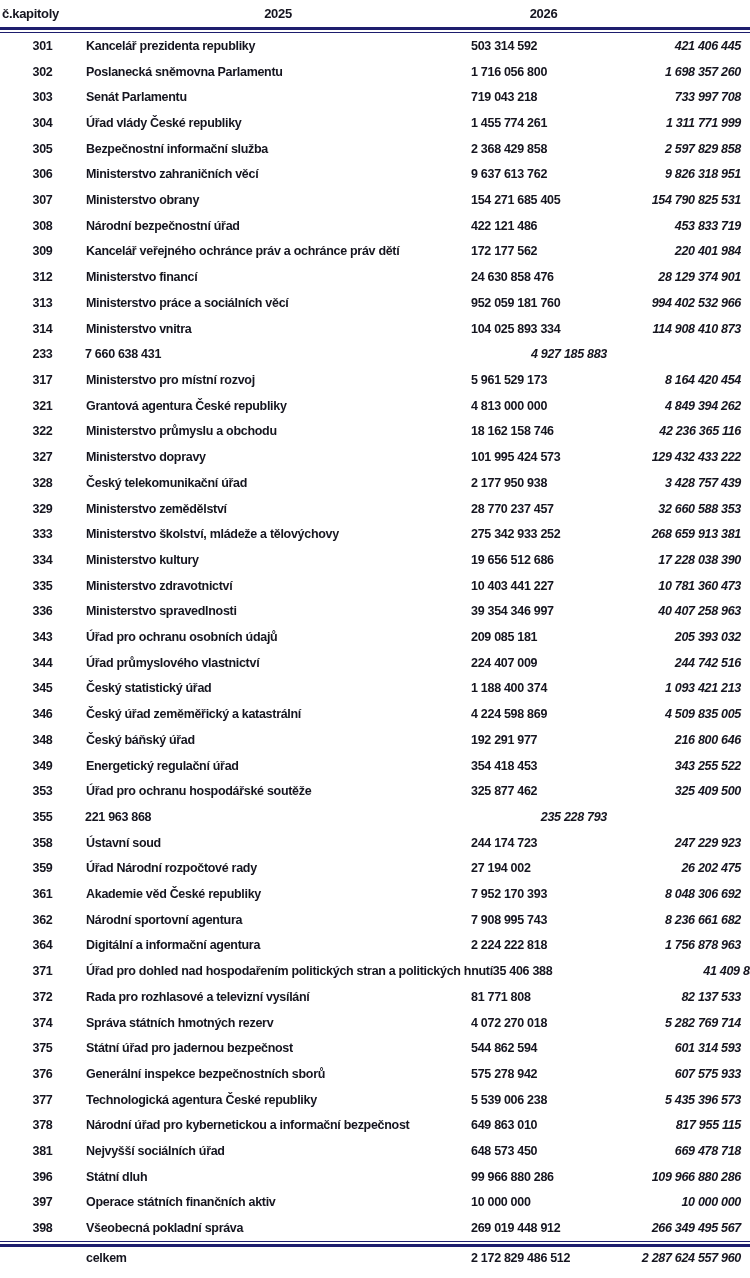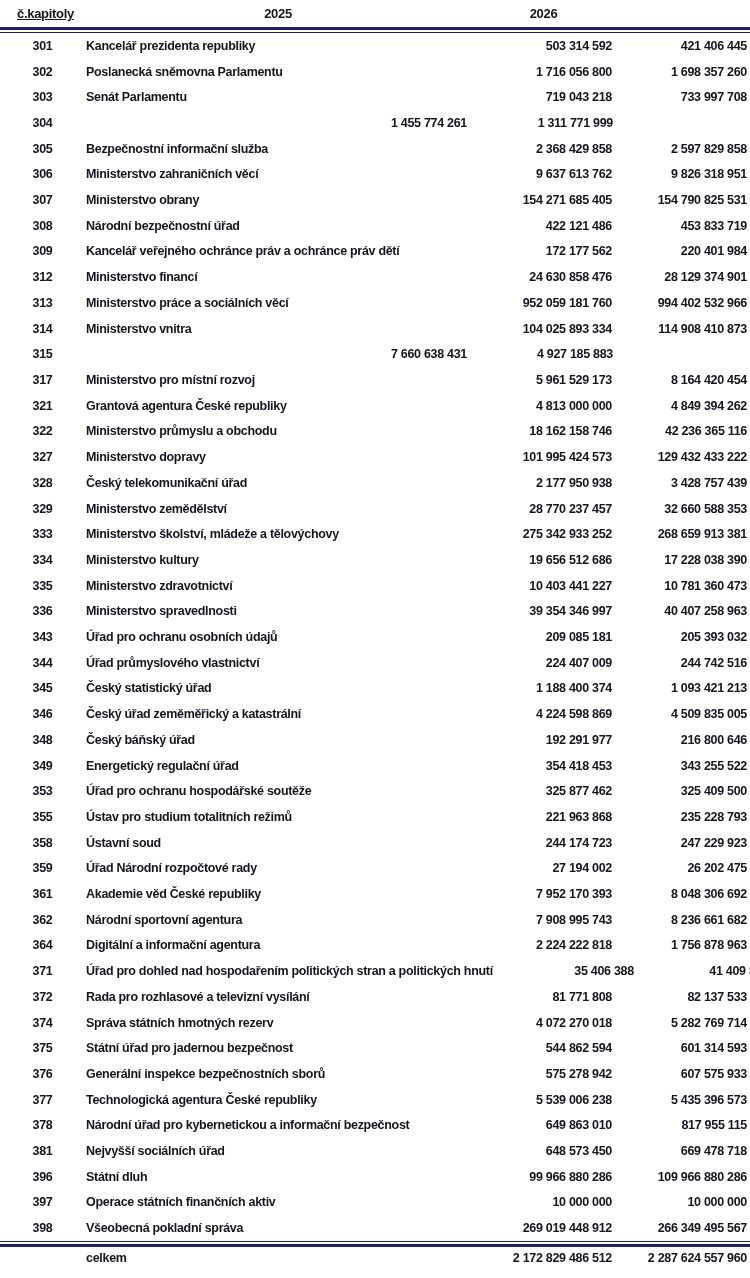--- a/index.html
+++ b/index.html
@@ -12,26 +12,26 @@
   .budget-table { width: 750px; height: 1278px; display: flex; flex-direction: column; }
 
   .grid-row {
     display: grid;
     grid-template-columns: 85px 1fr 145px 134px;
     align-items: center;
   }
   .cell { font-weight: 700; font-size: 12.5px; letter-spacing: -0.3px; white-space: nowrap; }
   .cell.num   { text-align: center; }
   .cell.name  { text-align: left; padding-left: 1px; }
-  .cell.val25 { text-align: right; padding-right: 4px; }
-  .cell.val26 { text-align: right; padding-right: 3px; }
+  .cell.val25 { padding-right: 4px; }
+  .cell.val26 { text-align: right; padding-right: 9px; font-style: italic; }
 
   .header-row { height: 27px; }
   .header-row .cell { font-size: 13px; }
-  .header-row .h-first { text-align: left; padding-left: 17px; text-decoration: underline; }
+  .header-row .h-first { text-align: left; padding-left: 2px; }
   .header-row .h-name  { text-align: center; }
   .header-row .h-year  { text-align: center; }
 
   .rule-top    { height: 2px; border-top: 3px solid #1e1e6e; border-bottom: 1px solid #1e1e6e; }
   .rule-bottom { height: 2px; border-top: 1px solid #1e1e6e; border-bottom: 3px solid #1e1e6e; }
 
   .table-body { height: 1208px; display: flex; flex-direction: column; }
   .table-body .grid-row { height: 25.7px; flex: 1 1 auto; }
 
   .footer-row { height: 21px; }
@@ -67,20 +67,21 @@
 
   <div class="grid-row">
     <div class="cell num">303</div>
     <div class="cell name">Senát Parlamentu</div>
     <div class="cell val25">719 043 218</div>
     <div class="cell val26">733 997 708</div>
   </div>
 
   <div class="grid-row">
     <div class="cell num">304</div>
+    <div class="cell name">Úřad vlády České republiky</div>
     <div class="cell val25">1 455 774 261</div>
     <div class="cell val26">1 311 771 999</div>
   </div>
 
   <div class="grid-row">
     <div class="cell num">305</div>
     <div class="cell name">Bezpečnostní informační služba</div>
     <div class="cell val25">2 368 429 858</div>
     <div class="cell val26">2 597 829 858</div>
   </div>
@@ -128,21 +129,21 @@
   </div>
 
   <div class="grid-row">
     <div class="cell num">314</div>
     <div class="cell name">Ministerstvo vnitra</div>
     <div class="cell val25">104 025 893 334</div>
     <div class="cell val26">114 908 410 873</div>
   </div>
 
   <div class="grid-row">
-    <div class="cell num">315</div>
+    <div class="cell num">233</div>
     <div class="cell val25">7 660 638 431</div>
     <div class="cell val26">4 927 185 883</div>
   </div>
 
   <div class="grid-row">
     <div class="cell num">317</div>
     <div class="cell name">Ministerstvo pro místní rozvoj</div>
     <div class="cell val25">5 961 529 173</div>
     <div class="cell val26">8 164 420 454</div>
   </div>
@@ -254,21 +255,20 @@
 
   <div class="grid-row">
     <div class="cell num">353</div>
     <div class="cell name">Úřad pro ochranu hospodářské soutěže</div>
     <div class="cell val25">325 877 462</div>
     <div class="cell val26">325 409 500</div>
   </div>
 
   <div class="grid-row">
     <div class="cell num">355</div>
-    <div class="cell name">Ústav pro studium totalitních režimů</div>
     <div class="cell val25">221 963 868</div>
     <div class="cell val26">235 228 793</div>
   </div>
 
   <div class="grid-row">
     <div class="cell num">358</div>
     <div class="cell name">Ústavní soud</div>
     <div class="cell val25">244 174 723</div>
     <div class="cell val26">247 229 923</div>
   </div>

